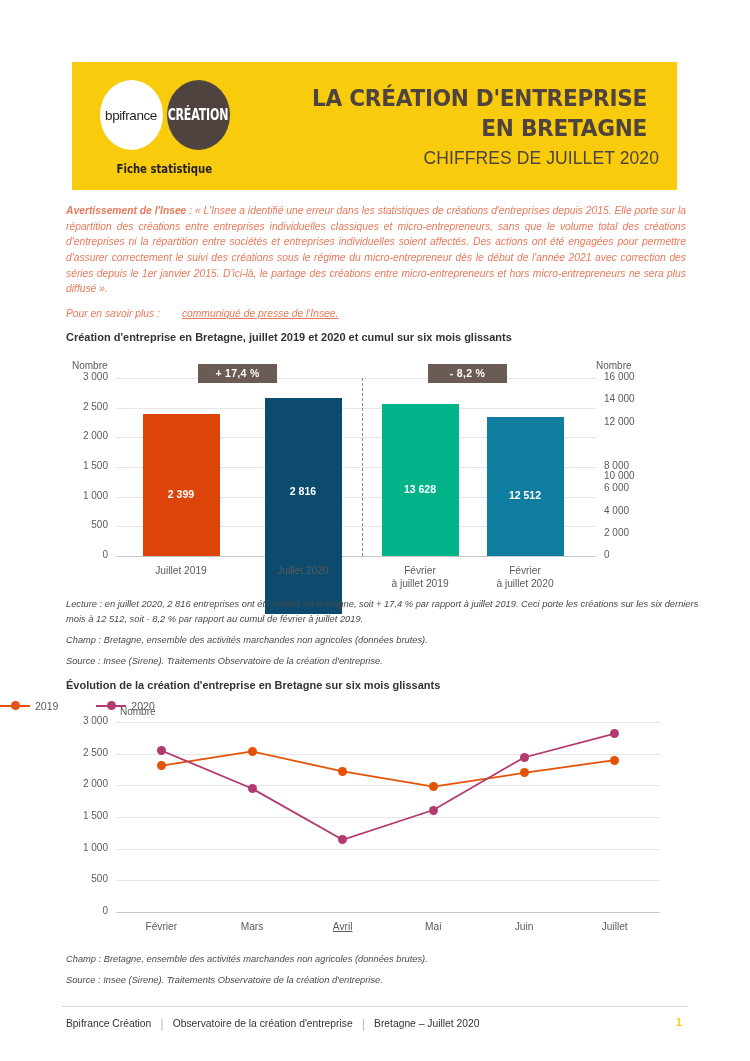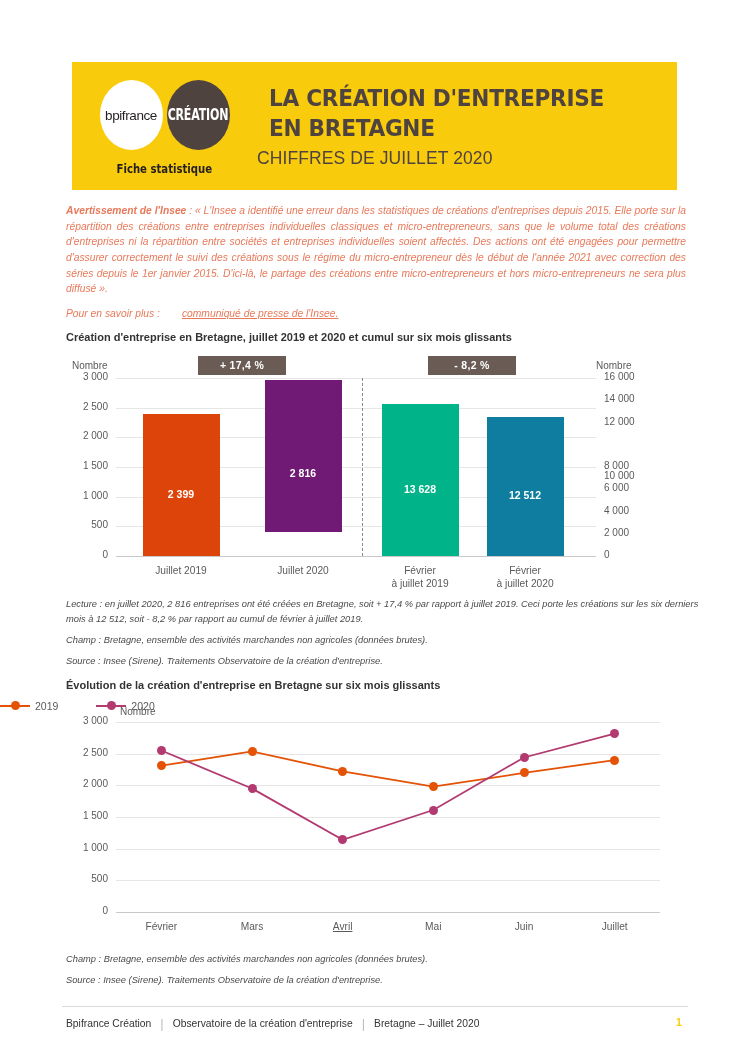--- a/index.html
+++ b/index.html
@@ -51,21 +51,21 @@
     transform: scaleY(1.25) scaleX(0.92);
   }
   .fiche-stat {
     margin-top: 12px;
     font-size: 11.5px; font-weight: bold; color: #231f20;
     font-family: "DejaVu Sans", sans-serif;
     transform: scaleX(0.88);
   }
   .banner-titles {
     flex: 1;
-    text-align: left;
+    text-align: right;
     padding-right: 18px;
   }
   .banner-title-1, .banner-title-2 {
     font-family: "DejaVu Sans", sans-serif;
     font-size: 23px;
     font-weight: bold;
     color: #4F4340;
     letter-spacing: -0.3px;
     line-height: 1.32;
     transform: scaleX(0.94);
@@ -148,22 +148,23 @@
     white-space: nowrap;
   }
   .badge {
     position: absolute;
     background: #6B5B55;
     color: #ffffff;
     font-size: 10.5px;
     font-weight: bold;
     padding: 3px 0 4px 0;
     text-align: center;
-    width: 88px;
+    width: 79px;
     letter-spacing: 0.3px;
+    margin-top: 8px;
   }
   .divider-dashed {
     position: absolute;
     width: 0; border-left: 1px dashed #8a8a8a;
   }
 
   
   .notes {
     position: absolute;
     font-size: 9.3px;
@@ -295,21 +296,21 @@
       <div class="tick-label" style="top: 130px; left: 604px;">8 000</div>
       <div class="tick-label" style="top: 107.75px; left: 604px; margin-top: 32px;">10 000</div>
       <div class="tick-label" style="top: 85.5px; left: 604px;">12 000</div>
       <div class="tick-label" style="top: 63.25px; left: 604px;">14 000</div>
       <div class="tick-label" style="top: 41px; left: 604px;">16 000</div>
     </div>
   <div id="c1-bars">
       <div class="bar" style="left: 142.5px; width: 77px; height: 142.341px; top: 83.6593px; bottom: auto; background: rgb(221, 68, 9);">
         <div class="bar-value" style="top: 74.0171px;">2 399</div>
       </div>
-      <div class="bar" style="left: 264.5px; width: 77px; height: 152px; top: 50px; bottom: auto; background: #701a75;">
+      <div class="bar" style="left: 264.5px; width: 77px; height: 216px; top: 68px; bottom: auto; background: #0c4a6e;">
         <div class="bar-value" style="top: 86.883px;">2 816</div>
       </div>
       <div class="bar" style="left: 381.5px; width: 77px; height: 151.612px; top: 74.3885px; bottom: auto; background: rgb(0, 179, 137);">
         <div class="bar-value" style="top: 78.838px;">13 628</div>
       </div>
       <div class="bar" style="left: 486.5px; width: 77px; height: 139.196px; top: 86.804px; bottom: auto; background: rgb(15, 125, 160);">
         <div class="bar-value" style="top: 72.3819px;">12 512</div>
       </div>
     </div>
   <div id="c1-cats">

